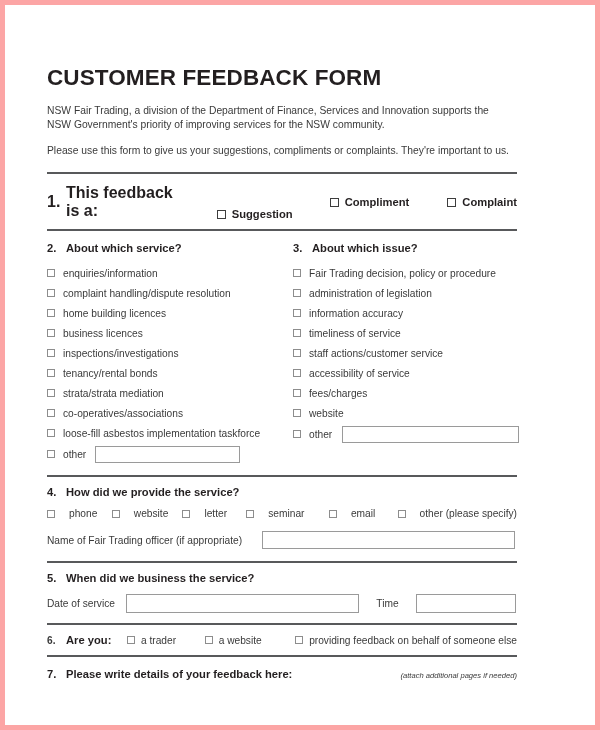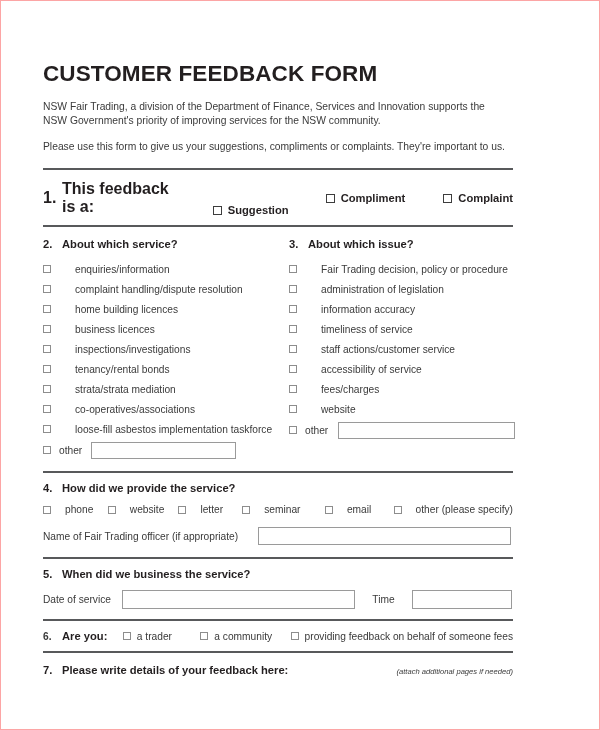--- a/index.html
+++ b/index.html
@@ -5,21 +5,21 @@
   html, body {
     margin: 0;
     padding: 0;
     background: #ffffff;
   }
   .page {
     position: relative;
     width: 600px;
     height: 730px;
     background: #ffffff;
-    border: 1px solid #fca5a5;
+    border: 5px solid #fca5a5;
     box-sizing: border-box;
     font-family: "Liberation Sans", sans-serif;
     color: #231f20;
     overflow: hidden;
   }
   .inner {
     position: absolute;
     left: 42px;
     top: 0;
     width: 470px;
@@ -110,21 +110,21 @@
   .cols {
     display: flex;
     padding-top: 11px;
   }
   .col-left { width: 246px; }
   .col-right { width: 224px; }
   .opt-list { padding-top: 9px; }
   .opt {
     display: flex;
     align-items: center;
-    gap: 24px;
+    gap: 8px;
     font-size: 10.2px;
     color: #3a3a3a;
     height: 20px;
   }
   .opt-label { white-space: nowrap; }
 
   .other-row {
     display: flex;
     align-items: center;
     gap: 8px;
@@ -426,25 +426,25 @@
 
     <div class="q6-row">
       <span class="q-num">6.</span>
       <span class="q6-label">Are you:</span>
       <label class="q6-opt p0">
         <span class="cb"></span>
         <span>a trader</span>
       </label>
       <label class="q6-opt p1">
         <span class="cb"></span>
-        <span>a community</span>
+        <span>a website</span>
       </label>
       <label class="q6-opt p2">
         <span class="cb"></span>
-        <span>providing feedback on behalf of someone fees</span>
+        <span>providing feedback on behalf of someone else</span>
       </label>
     </div>
 
     <hr class="rule">
 
     <div class="q7-row">
       <div class="q-head">
         <span class="q-num">7.</span>
         <span class="q-text">Please write details of your feedback here:</span>
       </div>

